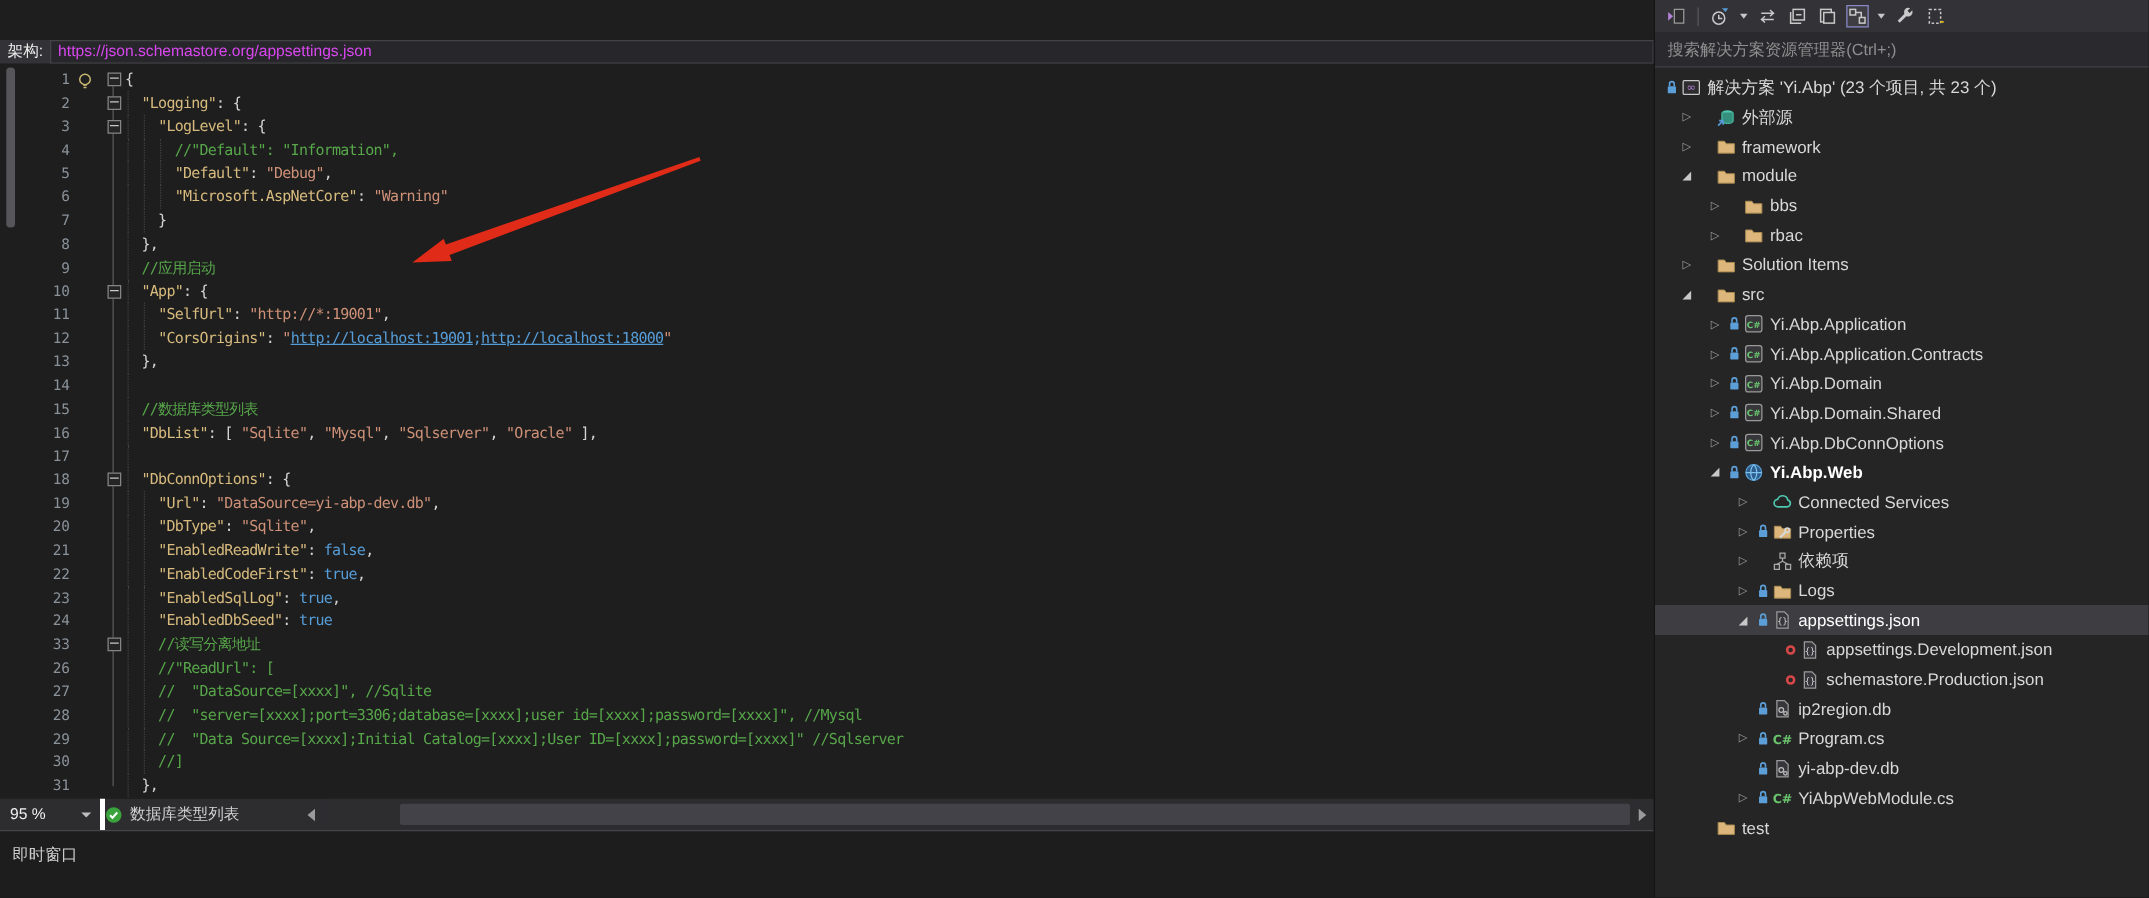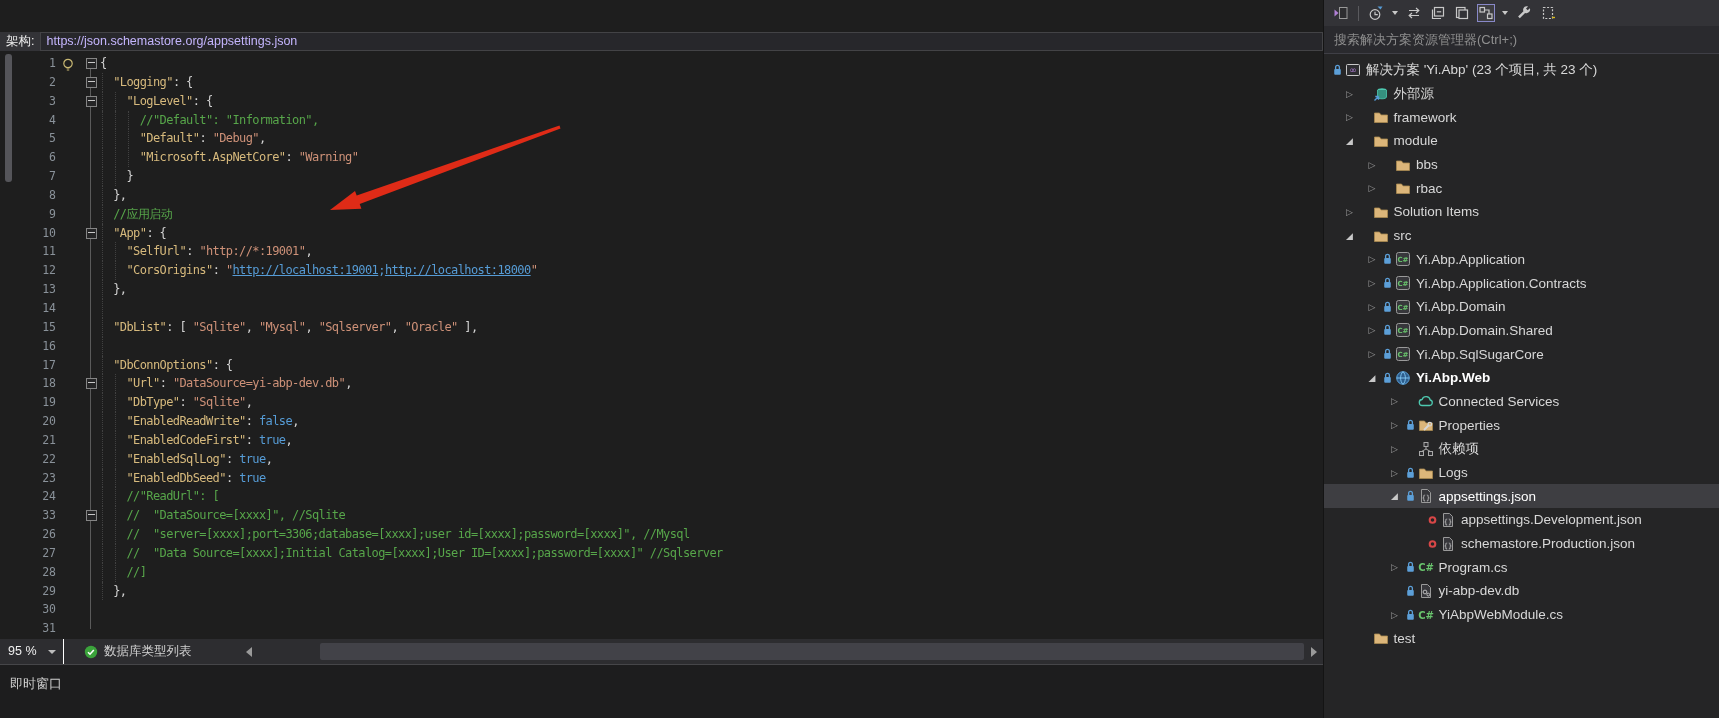--- a/index.html
+++ b/index.html
@@ -4,39 +4,39 @@
 <style>
   html,body{margin:0;padding:0;background:#1e1e1e;}
   .app{position:relative;width:1719px;height:718px;overflow:hidden;background:#1e1e1e;
        font-family:"Liberation Sans","DejaVu Sans",sans-serif;}
   
   .editor-col{position:absolute;left:0;top:0;width:1323px;height:718px;background:#1e1e1e;margin-top:32px;}
   .schema-bar{position:absolute;left:0;top:0;width:1323px;height:19px;background:#333337;
               display:flex;align-items:center;font-size:12.5px;color:#f1f1f1;}
   .schema-bar .lbl{padding:0 6px 0 6px;white-space:nowrap;}
   .schema-bar .combo{flex:1;height:17px;line-height:17px;background:#27272b;border:1px solid #434346;
-              color:#c4b5fd;padding-left:5px;font-size:12.5px;overflow:hidden;white-space:nowrap;}
+              color:#d946ef;padding-left:5px;font-size:12.5px;overflow:hidden;white-space:nowrap;}
   .code-area{position:absolute;left:0;top:19px;width:1323px;height:588px;overflow:hidden;background:#1e1e1e;}
   .v-scroll-thumb{position:absolute;left:5px;top:3px;width:7px;height:128px;background:#55555a;border-radius:3px;}
   .gutter-col{position:absolute;left:0;top:3px;width:58px;}
   .ln{height:18.85px;line-height:18.85px;text-align:right;color:#8a929a;
       font-family:"DejaVu Sans Mono","Liberation Mono",monospace;font-size:11.5px;padding-right:2px;}
   .fold-vline{position:absolute;left:90px;width:1px;background:#5a5a5a;}
   .fold-box{position:absolute;left:86px;width:9px;height:9px;background:#252526;border:1px solid #858585;}
   .fold-box::after{content:"";position:absolute;left:1px;right:1px;top:3px;height:1px;background:#c8c8c8;}
   .bulb{position:absolute;left:60px;top:6px;width:16px;height:16px;}
   #code-lines{position:absolute;left:0;top:3px;width:1323px;}
   .code-line{position:relative;height:18.85px;line-height:18.85px;padding-left:100px;white-space:pre;
       font-family:"DejaVu Sans Mono","Liberation Mono",monospace;font-size:12px;letter-spacing:-0.6px;color:#d4d4d4;}
   .guide{position:absolute;top:0;bottom:0;width:0;border-left:1px dotted #414141;}
   .tk-pl{color:#d4d4d4}.tk-ky{color:#d7ba7d}.tk-st{color:#ce9178}.tk-cm{color:#57a64a}
   .tk-bo{color:#569cd6}.tk-lk{color:#569cd6;text-decoration:underline}.tk-lb{color:#569cd6}
   
   .status-row{position:absolute;left:0;top:607px;width:1323px;height:25px;background:#2d2d30;}
-  .zoom-combo{position:absolute;left:0;top:0;width:64px;height:25px;border-right:1px solid #ffffff;
+  .zoom-combo{position:absolute;left:0;top:0;width:84px;height:25px;border-right:4px solid #ffffff;
       color:#efefef;font-size:12.5px;line-height:25px;padding-left:8px;box-sizing:border-box;background:#2d2d30;}
   .zoom-caret{position:absolute;right:7px;top:11px;width:0;height:0;border-left:4px solid transparent;
       border-right:4px solid transparent;border-top:4px solid #bdbdbd;}
   .health{position:absolute;left:84px;top:0;height:25px;display:flex;align-items:center;gap:6px;
       color:#d0d0d0;font-size:12.5px;}
   .sb-btn{position:absolute;top:0;width:18px;height:25px;display:flex;align-items:center;justify-content:center;}
   .tri-l{width:0;height:0;border-top:5px solid transparent;border-bottom:5px solid transparent;border-right:6px solid #9a9a9a;}
   .tri-r{width:0;height:0;border-top:5px solid transparent;border-bottom:5px solid transparent;border-left:6px solid #9a9a9a;}
   .h-track{position:absolute;left:258px;top:0;width:1048px;height:25px;background:#2d2d30;}
   .h-thumb{position:absolute;left:62px;right:2px;top:4px;bottom:4px;background:#424248;border-radius:2px;}
@@ -137,29 +137,31 @@
           <div class="code-line"><span class="guide" style="left: 102px;"></span><span class="guide" style="left: 115.24px;"></span><span class="guide" style="left: 128.48px;"></span><span class="tk-pl">      </span><span class="tk-ky">"Default"</span><span class="tk-pl">: </span><span class="tk-st">"Debug"</span><span class="tk-pl">,</span></div>
           <div class="code-line"><span class="guide" style="left: 102px;"></span><span class="guide" style="left: 115.24px;"></span><span class="guide" style="left: 128.48px;"></span><span class="tk-pl">      </span><span class="tk-ky">"Microsoft.AspNetCore"</span><span class="tk-pl">: </span><span class="tk-st">"Warning"</span></div>
           <div class="code-line"><span class="guide" style="left: 102px;"></span><span class="guide" style="left: 115.24px;"></span><span class="tk-pl">    }</span></div>
           <div class="code-line"><span class="guide" style="left: 102px;"></span><span class="tk-pl">  },</span></div>
           <div class="code-line"><span class="guide" style="left: 102px;"></span><span class="tk-cm">  //应用启动</span></div>
           <div class="code-line"><span class="guide" style="left: 102px;"></span><span class="tk-pl">  </span><span class="tk-ky">"App"</span><span class="tk-pl">: {</span></div>
           <div class="code-line"><span class="guide" style="left: 102px;"></span><span class="guide" style="left: 115.24px;"></span><span class="tk-pl">    </span><span class="tk-ky">"SelfUrl"</span><span class="tk-pl">: </span><span class="tk-st">"http://*:19001"</span><span class="tk-pl">,</span></div>
           <div class="code-line"><span class="guide" style="left: 102px;"></span><span class="guide" style="left: 115.24px;"></span><span class="tk-pl">    </span><span class="tk-ky">"CorsOrigins"</span><span class="tk-pl">: </span><span class="tk-st">"</span><span class="tk-lk">http://localhost:19001</span><span class="tk-lb">;</span><span class="tk-lk">http://localhost:18000</span><span class="tk-st">"</span></div>
           <div class="code-line"><span class="guide" style="left: 102px;"></span><span class="tk-pl">  },</span></div>
           <div class="code-line"><span class="guide" style="left: 102px;"></span></div>
+          <div class="code-line"><span class="guide" style="left: 102px;"></span><span class="tk-cm">  //数据库类型列表</span></div>
           <div class="code-line"><span class="guide" style="left: 102px;"></span><span class="tk-pl">  </span><span class="tk-ky">"DbList"</span><span class="tk-pl">: [ </span><span class="tk-st">"Sqlite"</span><span class="tk-pl">, </span><span class="tk-st">"Mysql"</span><span class="tk-pl">, </span><span class="tk-st">"Sqlserver"</span><span class="tk-pl">, </span><span class="tk-st">"Oracle"</span><span class="tk-pl"> ],</span></div>
           <div class="code-line"><span class="guide" style="left: 102px;"></span></div>
           <div class="code-line"><span class="guide" style="left: 102px;"></span><span class="tk-pl">  </span><span class="tk-ky">"DbConnOptions"</span><span class="tk-pl">: {</span></div>
           <div class="code-line"><span class="guide" style="left: 102px;"></span><span class="guide" style="left: 115.24px;"></span><span class="tk-pl">    </span><span class="tk-ky">"Url"</span><span class="tk-pl">: </span><span class="tk-st">"DataSource=yi-abp-dev.db"</span><span class="tk-pl">,</span></div>
           <div class="code-line"><span class="guide" style="left: 102px;"></span><span class="guide" style="left: 115.24px;"></span><span class="tk-pl">    </span><span class="tk-ky">"DbType"</span><span class="tk-pl">: </span><span class="tk-st">"Sqlite"</span><span class="tk-pl">,</span></div>
           <div class="code-line"><span class="guide" style="left: 102px;"></span><span class="guide" style="left: 115.24px;"></span><span class="tk-pl">    </span><span class="tk-ky">"EnabledReadWrite"</span><span class="tk-pl">: </span><span class="tk-bo">false</span><span class="tk-pl">,</span></div>
           <div class="code-line"><span class="guide" style="left: 102px;"></span><span class="guide" style="left: 115.24px;"></span><span class="tk-pl">    </span><span class="tk-ky">"EnabledCodeFirst"</span><span class="tk-pl">: </span><span class="tk-bo">true</span><span class="tk-pl">,</span></div>
           <div class="code-line"><span class="guide" style="left: 102px;"></span><span class="guide" style="left: 115.24px;"></span><span class="tk-pl">    </span><span class="tk-ky">"EnabledSqlLog"</span><span class="tk-pl">: </span><span class="tk-bo">true</span><span class="tk-pl">,</span></div>
           <div class="code-line"><span class="guide" style="left: 102px;"></span><span class="guide" style="left: 115.24px;"></span><span class="tk-pl">    </span><span class="tk-ky">"EnabledDbSeed"</span><span class="tk-pl">: </span><span class="tk-bo">true</span></div>
+          <div class="code-line"><span class="guide" style="left: 102px;"></span><span class="guide" style="left: 115.24px;"></span><span class="tk-cm">    //读写分离地址</span></div>
           <div class="code-line"><span class="guide" style="left: 102px;"></span><span class="guide" style="left: 115.24px;"></span><span class="tk-cm">    //"ReadUrl": [</span></div>
           <div class="code-line"><span class="guide" style="left: 102px;"></span><span class="guide" style="left: 115.24px;"></span><span class="tk-cm">    //  "DataSource=[xxxx]", //Sqlite</span></div>
           <div class="code-line"><span class="guide" style="left: 102px;"></span><span class="guide" style="left: 115.24px;"></span><span class="tk-cm">    //  "server=[xxxx];port=3306;database=[xxxx];user id=[xxxx];password=[xxxx]", //Mysql</span></div>
           <div class="code-line"><span class="guide" style="left: 102px;"></span><span class="guide" style="left: 115.24px;"></span><span class="tk-cm">    //  "Data Source=[xxxx];Initial Catalog=[xxxx];User ID=[xxxx];password=[xxxx]" //Sqlserver</span></div>
           <div class="code-line"><span class="guide" style="left: 102px;"></span><span class="guide" style="left: 115.24px;"></span><span class="tk-cm">    //]</span></div>
           <div class="code-line"><span class="guide" style="left: 102px;"></span><span class="tk-pl">  },</span></div>
         </div>
     </div>
 
     <div class="status-row">
@@ -407,21 +409,21 @@
               <rect x="4.5" y="7" width="7" height="6" rx="1" fill="#5c9fd8"></rect>
               <path d="M6 7V5a2 2 0 0 1 4 0v2" stroke="#5c9fd8" stroke-width="1.4" fill="none"></path>
             </svg>
           </span>
           <span class="ticon">
             <svg width="16" height="16" viewBox="0 0 16 16">
               <rect x="1.5" y="1.5" width="13" height="13" rx="2" fill="#37373b" stroke="#9a9a9a"></rect>
               <text x="8" y="11" font-size="7" font-weight="bold" fill="#69c46d" text-anchor="middle" font-family="DejaVu Sans">C#</text>
             </svg>
           </span>
-          <span class="tlabel">Yi.Abp.SqlSugarCore</span>
+          <span class="tlabel">Yi.Abp.DbConnOptions</span>
         </div>
         <div class="trow bold" style="padding-left: 40px;">
           <span class="exp open">◢</span>
           <span class="badge">
             <svg width="16" height="16" viewBox="0 0 16 16">
               <rect x="4.5" y="7" width="7" height="6" rx="1" fill="#5c9fd8"></rect>
               <path d="M6 7V5a2 2 0 0 1 4 0v2" stroke="#5c9fd8" stroke-width="1.4" fill="none"></path>
             </svg>
           </span>
           <span class="ticon">
@@ -529,20 +531,37 @@
           </span>
           <span class="ticon">
             <svg width="16" height="16" viewBox="0 0 16 16">
               <path d="M3.5 1.5h6l3 3v10h-9z" fill="#37373b" stroke="#9a9a9a"></path>
               <text x="8" y="11.5" font-size="7" fill="#d8d8d8" text-anchor="middle" font-family="DejaVu Sans Mono">{}</text>
             </svg>
           </span>
           <span class="tlabel">schemastore.Production.json</span>
         </div>
         <div class="trow" style="padding-left: 62.5px;">
+          <span class="exp"></span>
+          <span class="badge">
+            <svg width="16" height="16" viewBox="0 0 16 16">
+              <rect x="4.5" y="7" width="7" height="6" rx="1" fill="#5c9fd8"></rect>
+              <path d="M6 7V5a2 2 0 0 1 4 0v2" stroke="#5c9fd8" stroke-width="1.4" fill="none"></path>
+            </svg>
+          </span>
+          <span class="ticon">
+            <svg width="16" height="16" viewBox="0 0 16 16">
+              <path d="M3.5 1.5h6l3 3v10h-9z" fill="#37373b" stroke="#9a9a9a"></path>
+              <circle cx="7" cy="9" r="1.9" fill="none" stroke="#bdbdbd" stroke-width="1"></circle>
+              <circle cx="10.3" cy="11.6" r="1.4" fill="none" stroke="#bdbdbd" stroke-width="1"></circle>
+            </svg>
+          </span>
+          <span class="tlabel">ip2region.db</span>
+        </div>
+        <div class="trow" style="padding-left: 62.5px;">
           <span class="exp">▷</span>
           <span class="badge">
             <svg width="16" height="16" viewBox="0 0 16 16">
               <rect x="4.5" y="7" width="7" height="6" rx="1" fill="#5c9fd8"></rect>
               <path d="M6 7V5a2 2 0 0 1 4 0v2" stroke="#5c9fd8" stroke-width="1.4" fill="none"></path>
             </svg>
           </span>
           <span class="ticon">
             <svg width="16" height="16" viewBox="0 0 16 16">
               <text x="8" y="12" font-size="10" font-weight="bold" fill="#69c46d" text-anchor="middle" font-family="DejaVu Sans">C#</text>

